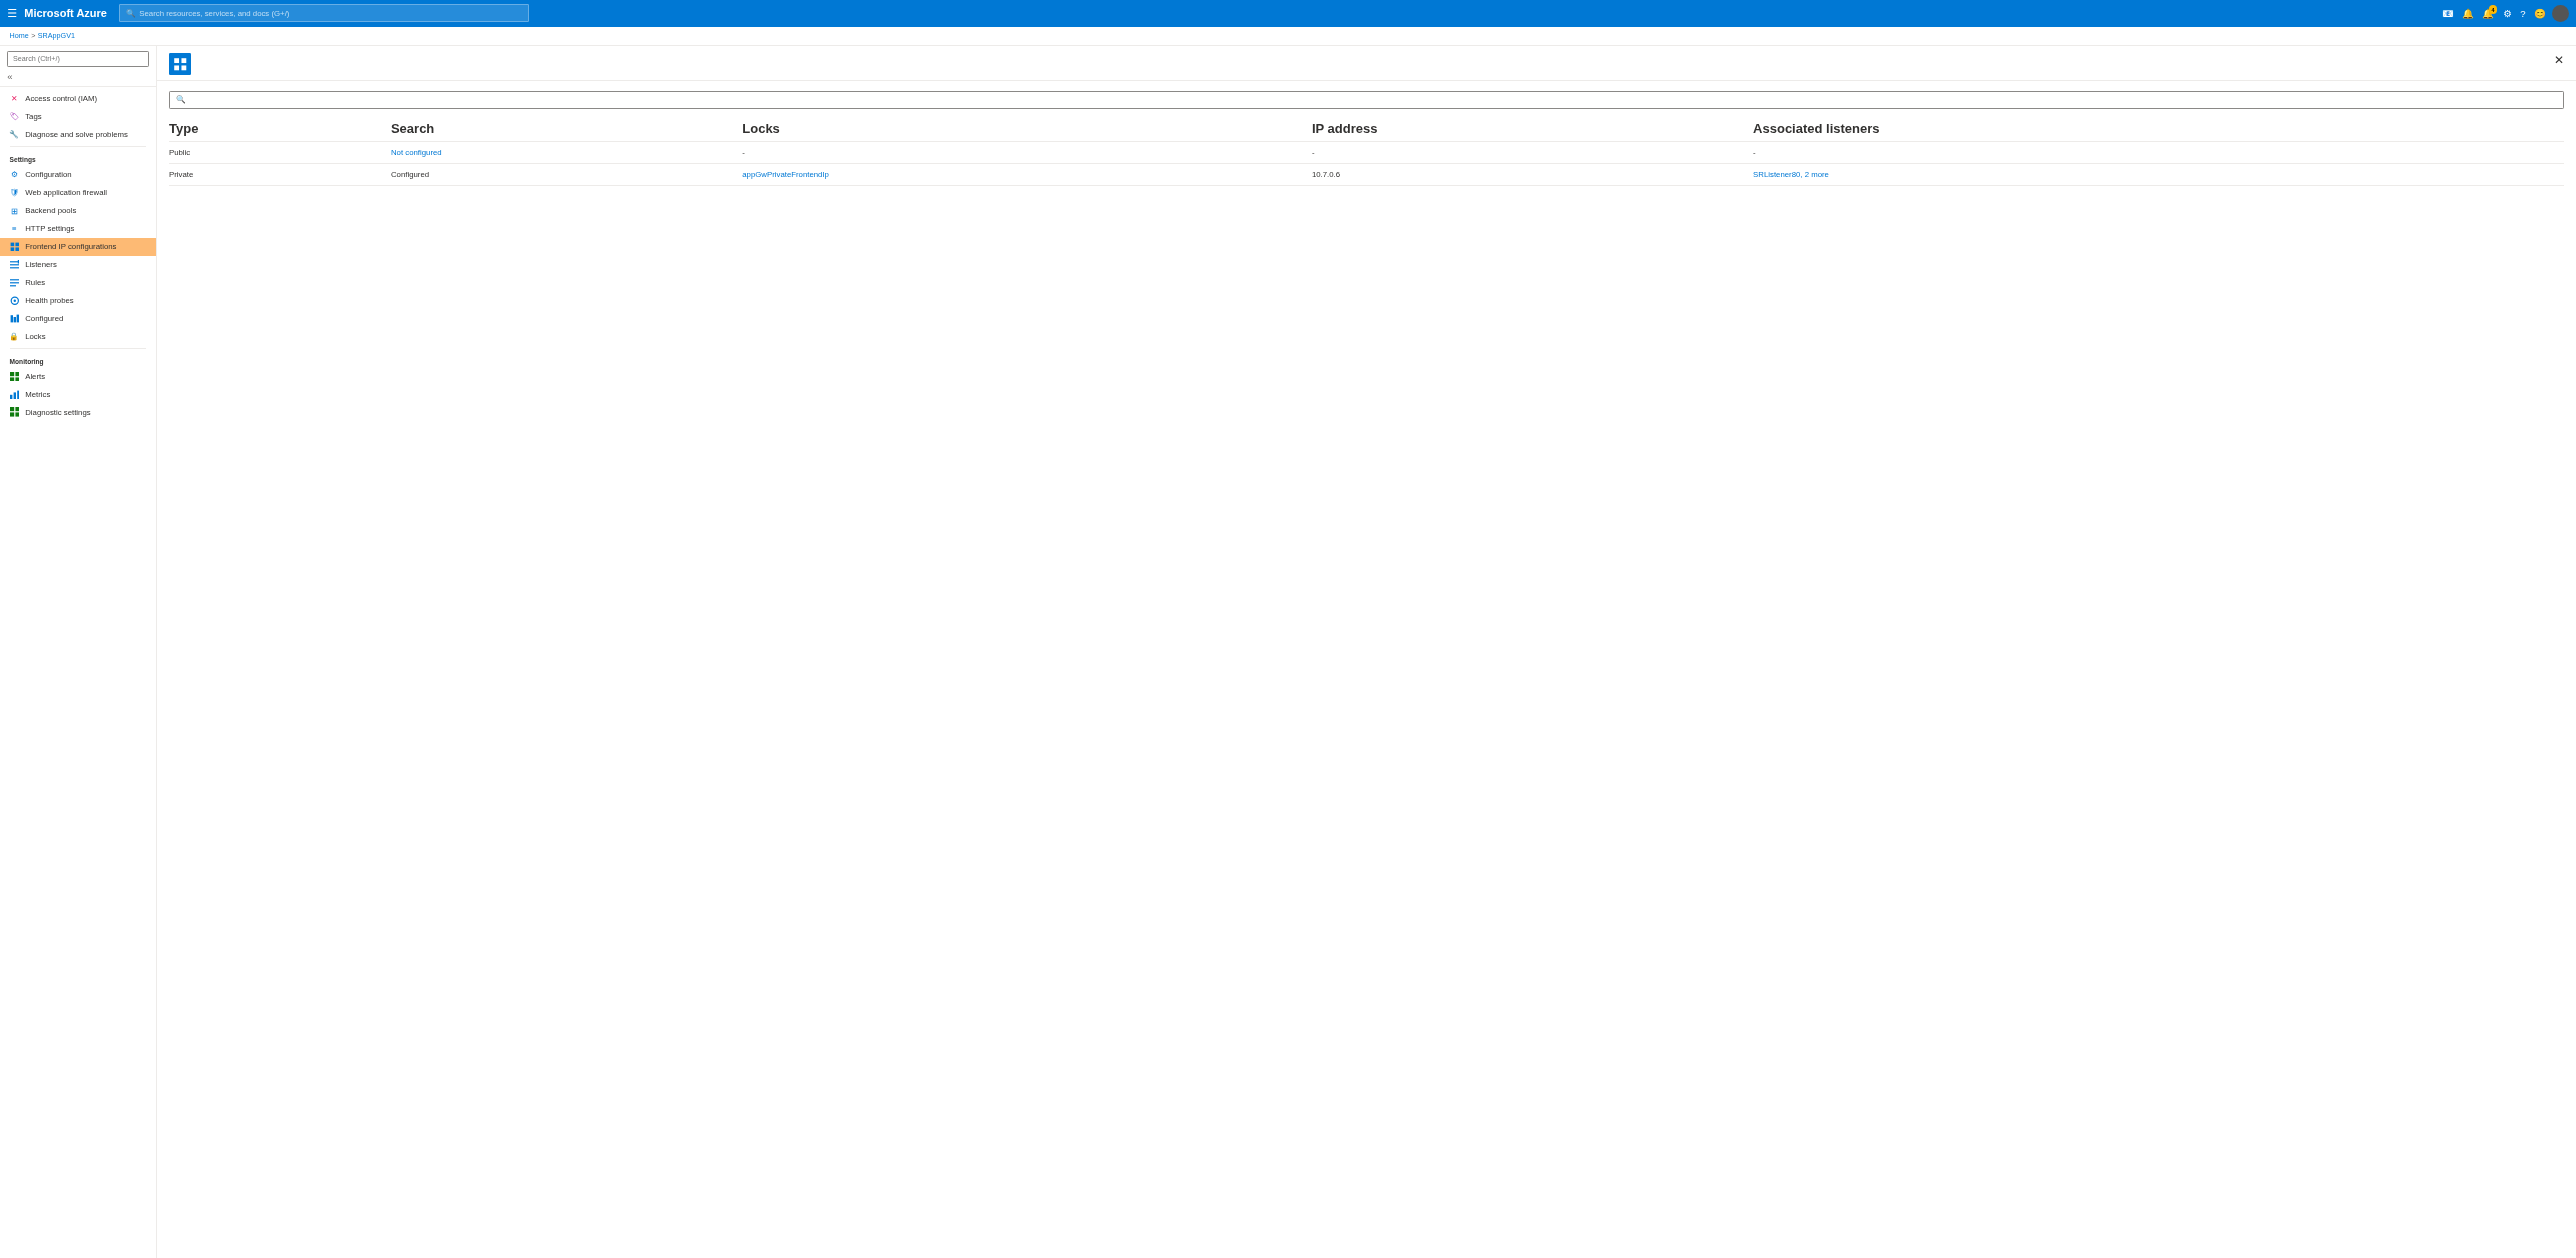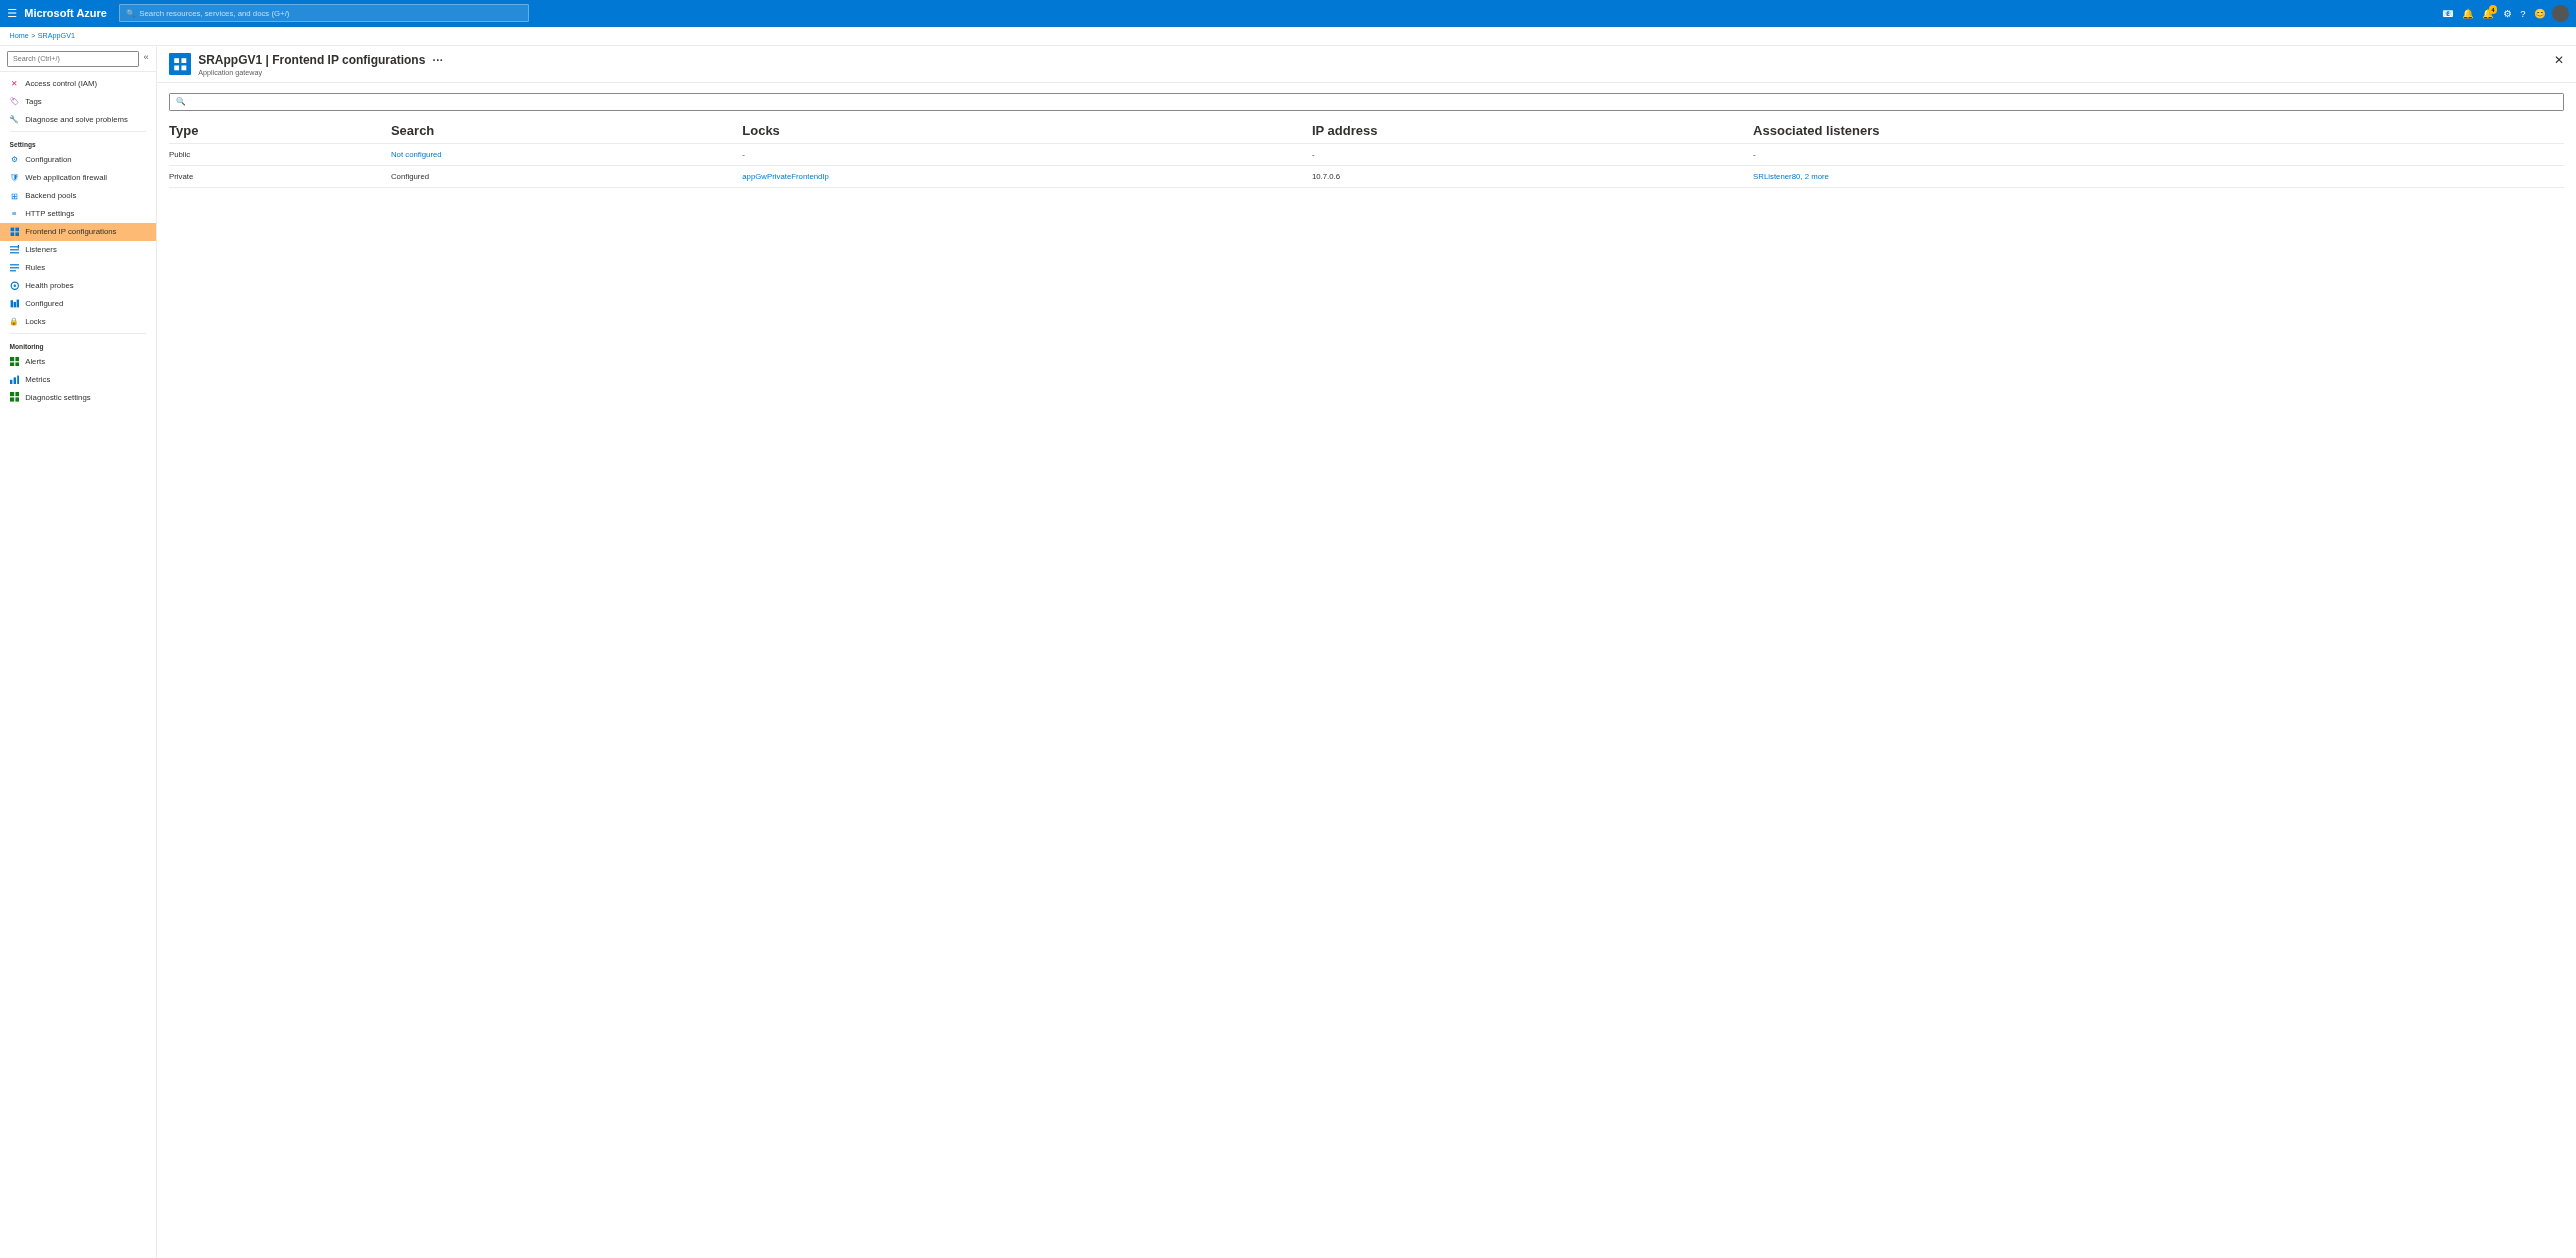--- a/index.html
+++ b/index.html
@@ -84,20 +84,21 @@
       display: flex;
       flex-direction: column;
       overflow-y: auto;
     }
     .sidebar-search {
       padding: 4.8px 7.2px;
       border-bottom: 0.6px solid #edebe9;
       display: flex;
       align-items: flex-start;
       gap: 4px;
+      flex-direction: column;
     }
     .sidebar-search input {
       border: 0.6px solid #8a8886;
       border-radius: 1.2px;
       padding: 2.4px 4.8px;
       font-size: 7.2px;
       width: 100%;
       outline: none;
     }
     .collapse-btn { cursor: pointer; color: #605e5c; font-size: 9.6px; flex-shrink: 0; }
@@ -367,27 +368,20 @@
 
       <div class="page-header">
         <div class="resource-header">
           <div class="resource-icon">
             <svg width="14.5" height="14.5" viewBox="0 0 24 24" fill="none">
                 <rect x="2" y="2" width="8" height="8" fill="white"></rect>
                 <rect x="14" y="2" width="8" height="8" fill="white"></rect>
                 <rect x="2" y="14" width="8" height="8" fill="white"></rect>
                 <rect x="14" y="14" width="8" height="8" fill="white"></rect>
               </svg>
-          </div>
-          <div class="resource-title-block">
-            <div class="resource-title">
-              <span>SRAppGV1 | Frontend IP configurations</span>
-              <span class="ellipsis-btn">···</span>
-            </div>
-            <div class="resource-subtitle">Application gateway</div>
           </div>
           <span class="close-btn">✕</span>
         </div>
       </div>
 
       <div class="table-area">
         <div class="table-search-wrap">
           <span>🔍</span>
         </div>
 

